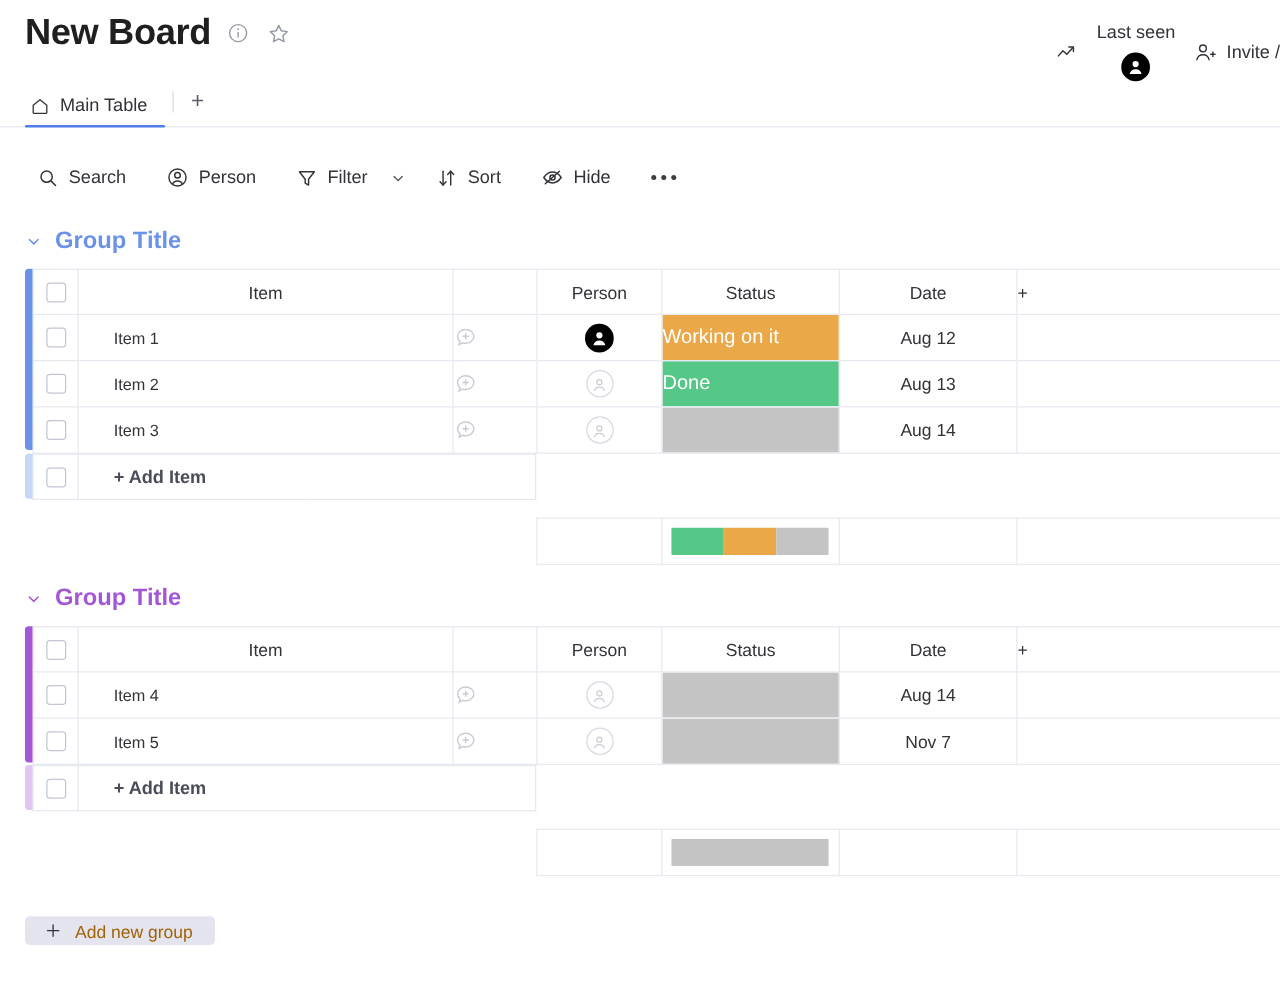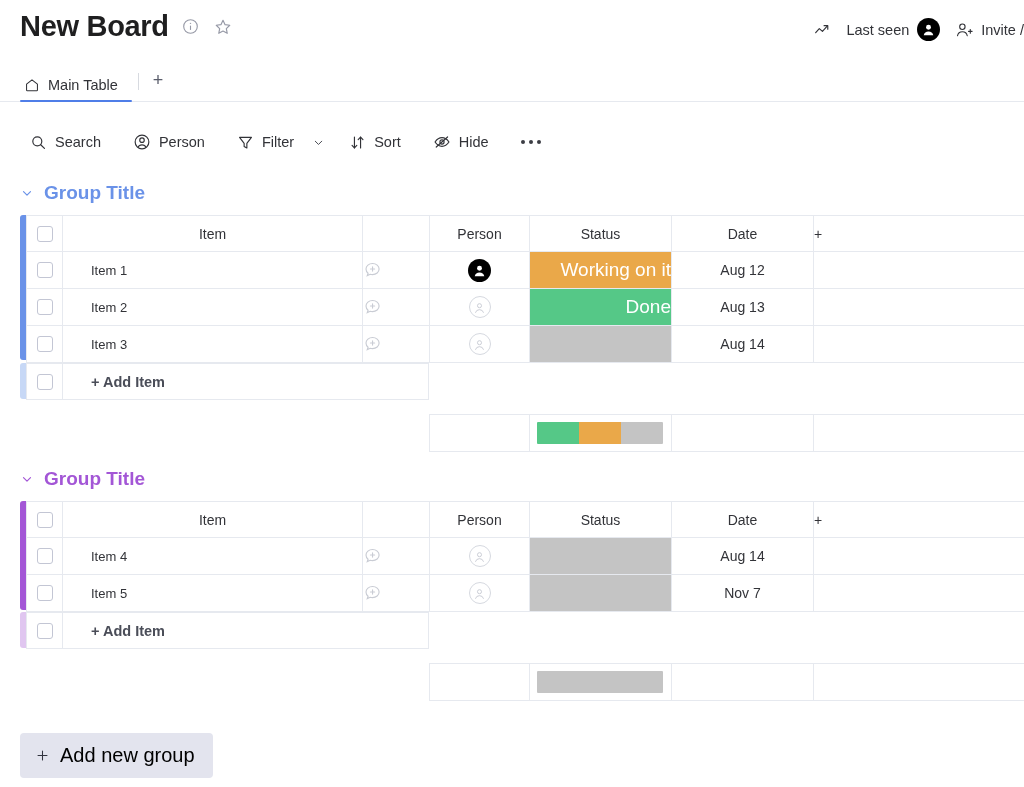--- a/index.html
+++ b/index.html
@@ -50,21 +50,21 @@
   }
   .avatar-dark {
     width: 23px; height: 23px;
     border-radius: 50%;
     background: #000;
     display: inline-flex;
     align-items: center; justify-content: center;
     flex: 0 0 auto;
   }
   .last-seen {
-    display: flex; align-items: center; gap: 8px;
+    display: flex; align-items: center; gap: 8px; flex-direction: column;
   }
   .invite-wrap {
     display: flex; align-items: center; gap: 7px;
   }
 
   
   .tabs-bar {
     position: relative;
     height: 44px;
     padding-left: 20px;
@@ -241,23 +241,23 @@
     display: inline-flex;
     align-items: center; justify-content: center;
     color: #c8cbd3;
     vertical-align: middle;
   }
 
   .status-cell { padding: 0 !important; }
   .status-pill {
     height: 36px;
     line-height: 36px;
-    text-align: right;
+    text-align: left;
     color: #fff;
-    font-size: 19px;
+    font-size: 16px;
     width: 100%;
   }
 
   .date-cell { text-align: center; font-size: 14px; }
 
   
   .summary-table {
     border-collapse: collapse;
     table-layout: fixed;
     width: 1140px;
@@ -282,24 +282,24 @@
   .progress > span { display: block; height: 100%; }
 
   
   .add-group-wrap { padding: 22px 0 0 20px; }
   .add-group-btn {
     display: inline-flex;
     align-items: center;
     gap: 10px;
     background: #e3e4ee;
     border-radius: 4px;
-    height: 45px;
+    height: 23px;
     padding: 0 18px 0 15px;
-    font-size: 20px;
-    color: #000000;
+    font-size: 14px;
+    color: #a16207;
   }
   svg { display: block; }
 </style>
 </head>
 <body>
 
 <div class="board-header">
   <div class="title-row">
     <div class="board-title">New Board</div>
     <span class="icon-btn">

